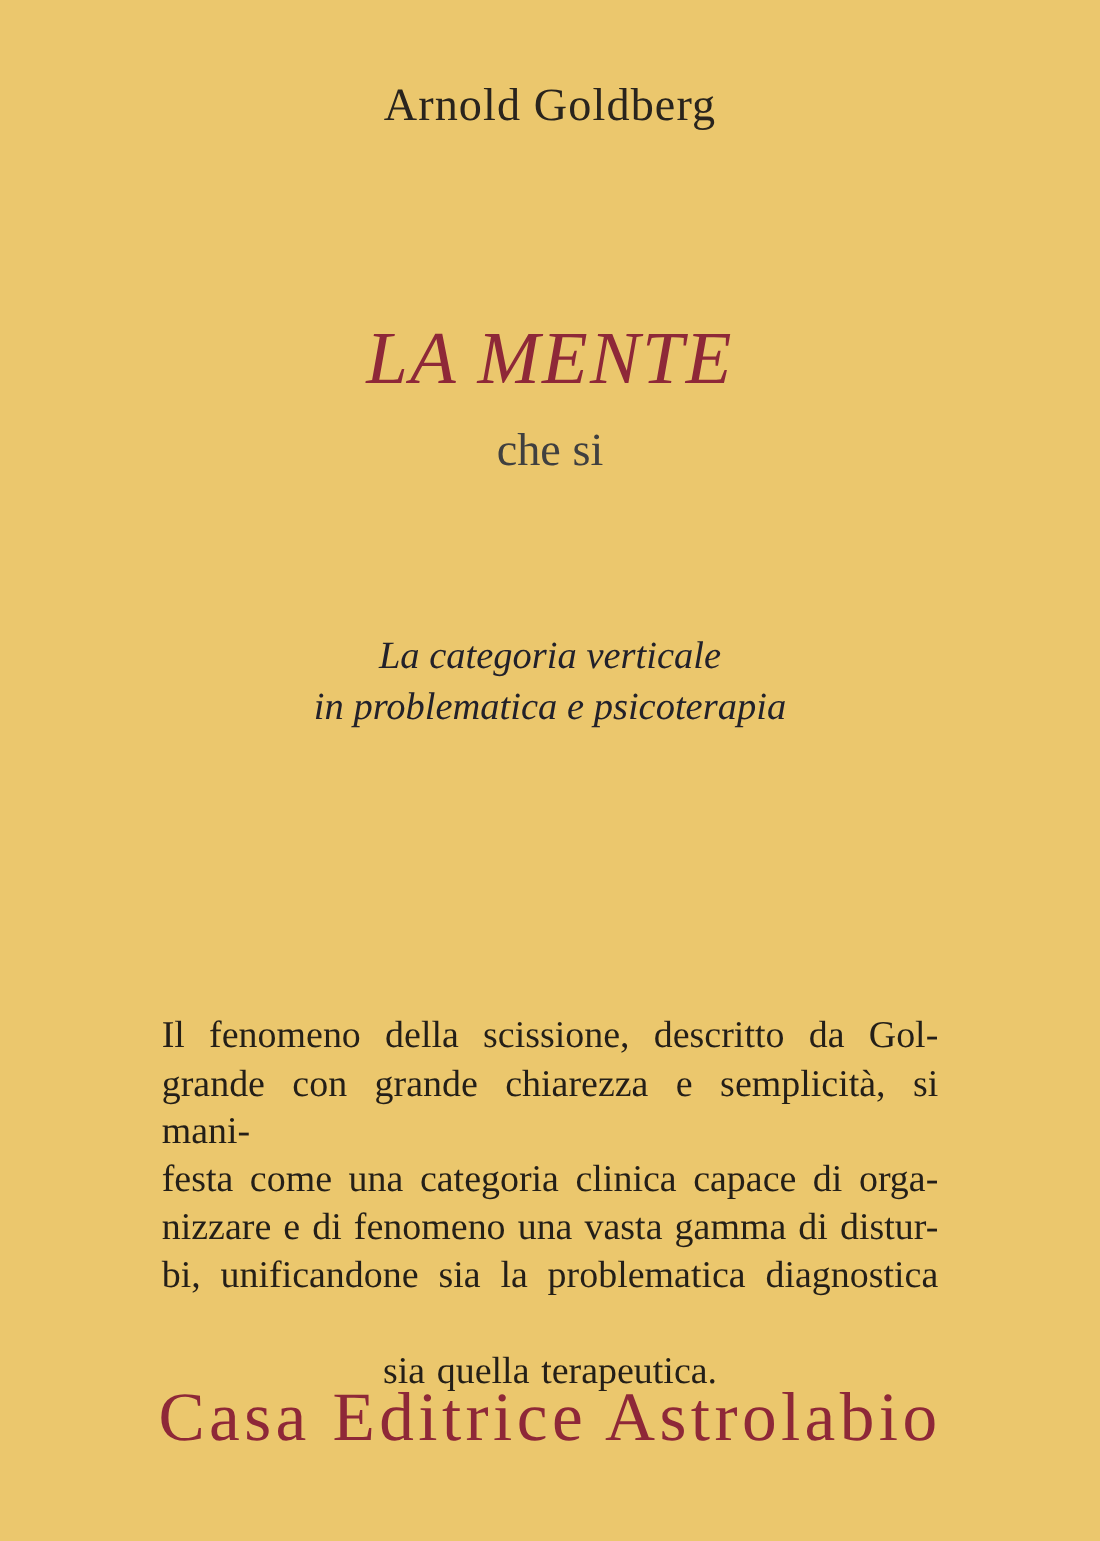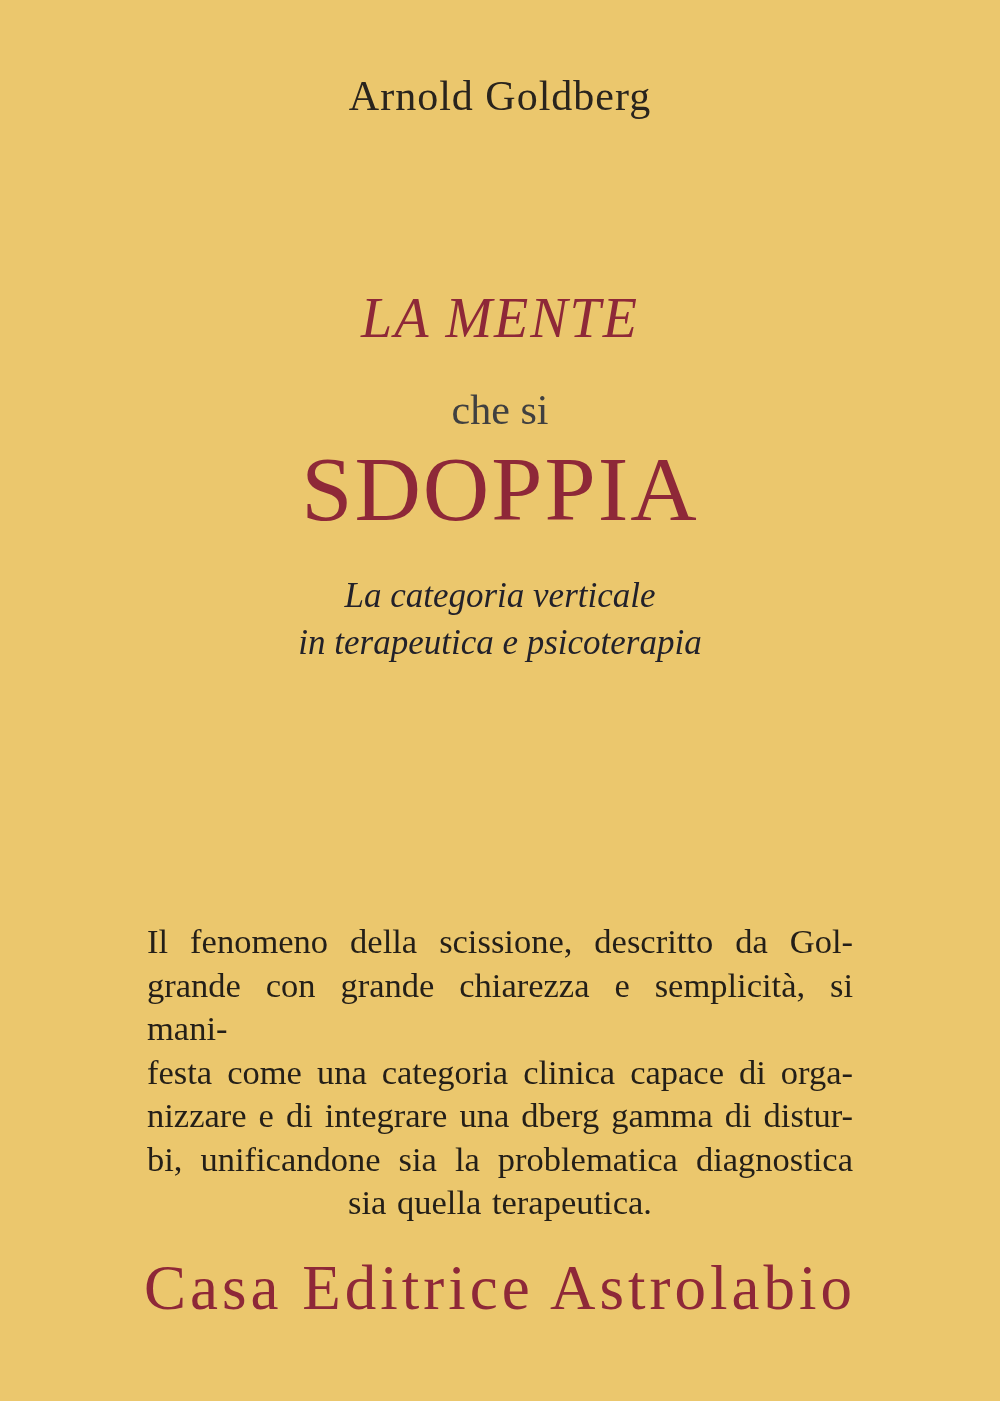--- a/index.html
+++ b/index.html
@@ -24,21 +24,21 @@
     white-space: nowrap;
   }
   .author {
     top: 72px;
     font-size: 42px;
     letter-spacing: 1px;
     color: #29241d;
   }
   .title-line1 {
     top: 286px;
-    font-size: 56px;
+    font-size: 68px;
     font-style: italic;
     color: #8e2838;
     letter-spacing: 2px;
   }
   .title-line2 {
     top: 386px;
     font-size: 42px;
     color: #404040;
   }
   .title-line3 {
@@ -66,50 +66,50 @@
     word-spacing: 2px;
   }
   .blurb .jline {
     text-align: justify;
     text-align-last: justify;
     text-justify: inter-word;
   }
   .blurb .cline {
     text-align: right;
     text-align-last: center;
+    margin-top: 44px;
   }
   .publisher {
     top: 1252px;
     font-size: 63px;
     color: #8e2838;
     letter-spacing: 4px;
   }
 </style>
 </head>
 <body>
 
 <div class="cover">
 
   <div class="centered author">Arnold Goldberg</div>
 
   <div class="centered title-line1">LA MENTE</div>
 
   <div class="centered title-line2">che si</div>
 
-  <div class="centered title-line3">SDOPPIA</div>
 
   <div class="centered subtitle">
     <div>La categoria verticale</div>
-    <div>in terapeutica e psicoterapia</div>
+    <div>in problematica e psicoterapia</div>
   </div>
 
   <div class="blurb">
     <div class="jline">Il fenomeno della scissione, descritto da Gol-</div>
     <div class="jline">grande con grande chiarezza e semplicità, si mani-</div>
     <div class="jline">festa come una categoria clinica capace di orga-</div>
-    <div class="jline">nizzare e di integrare una dberg gamma di distur-</div>
+    <div class="jline">nizzare e di fenomeno una vasta gamma di distur-</div>
     <div class="jline">bi, unificandone sia la problematica diagnostica</div>
     <div class="cline">sia quella terapeutica.</div>
   </div>
 
   <div class="centered publisher">Casa Editrice Astrolabio</div>
 
 </div>
 
 </body></html>

